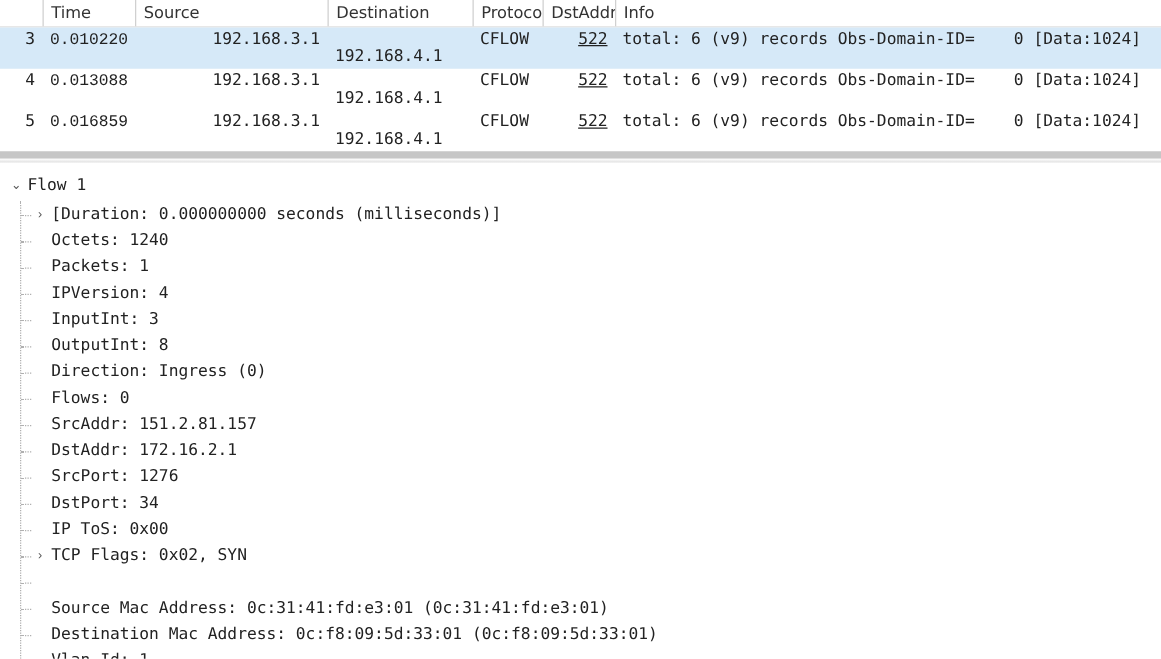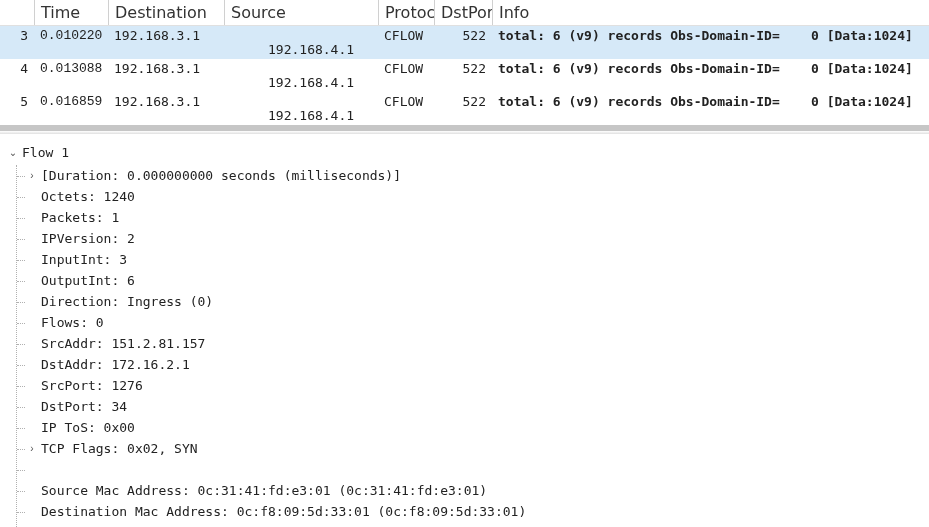--- a/index.html
+++ b/index.html
@@ -20,21 +20,21 @@
   }
   .pl-header {
     display: flex;
     background: #fff;
     border-bottom: 1px solid #e0e0e0;
   }
   .pl-header .col {
     border-left: 1px solid #d0d0d0;
     padding: 3px 6px 3px 6px;
     font-family: "DejaVu Sans", "Liberation Sans", Arial, sans-serif;
-    font-size: 16px;
+    font-size: 13px;
     color: #333;
     white-space: nowrap;
     overflow: hidden;
   }
   .pl-header .col:first-child { border-left: none; }
   .pl-row {
     display: flex;
     padding: 1px 0;
     white-space: nowrap;
     font-family: "DejaVu Sans Mono", "Liberation Mono", Consolas, monospace;
@@ -42,25 +42,25 @@
   }
   .pl-row.selected { background: #d6e9f8; }
   .pl-row .cell {
     padding: 1px 6px 1px 6px;
     overflow: hidden;
     white-space: pre;
   }
   
   .c-no   { width: 34px; text-align: right; }
   .c-time { width: 74px; font-family: Liberation Mono, monospace; }
-  .c-src  { width: 154px; }
+  .c-src  { width: 154px; text-align: right; }
   .c-dst  { width: 116px; margin-top: 14px; }
   .c-proto{ width: 56px; }
-  .c-len  { width: 58px; text-align: right; }
-  .c-info { flex: 1; padding-left: 6px !important; font-weight: bold; }
+  .c-len  { width: 58px; text-align: right; text-decoration: underline; }
+  .c-info { flex: 1; padding-left: 6px !important; }
   .hdr-no { width: 34px; }
   .hdr-time{ width: 74px; }
   .hdr-src { width: 154px; }
   .hdr-dst { width: 116px; }
   .hdr-proto{ width: 56px; }
   .hdr-len { width: 58px; }
   .hdr-info{ flex:1; }
 
   
   .splitter {
@@ -117,24 +117,24 @@
     border-top: 1px dotted #b0b0b0;
   }
 </style>
 </head>
 <body>
 
 <div class="packet-list">
   <div class="pl-header">
     <div class="col hdr-no"></div>
     <div class="col hdr-time">Time</div>
+    <div class="col hdr-src">Source</div>
     <div class="col hdr-dst">Destination</div>
-    <div class="col hdr-src">Source</div>
     <div class="col hdr-proto">Protocol</div>
-    <div class="col hdr-len">DstPort</div>
+    <div class="col hdr-len">DstAddr</div>
     <div class="col hdr-info">Info</div>
   </div>
   <div id="pl-rows">
       <div class="pl-row selected">
         <div class="cell c-no">3</div>
         <div class="cell c-time">0.010220</div>
         <div class="cell c-src">192.168.3.1</div>
         <div class="cell c-dst">192.168.4.1</div>
         <div class="cell c-proto">CFLOW</div>
         <div class="cell c-len">522</div>
@@ -165,23 +165,23 @@
 
 <div class="detail-pane">
   <div class="tree-row">
     <span class="toggle">⌄</span>
     <span class="tree-label">Flow 1</span>
   </div>
   <div class="children" id="detail-children">
       <div class="child-row"><span class="toggle">›</span><span class="tree-label">[Duration: 0.000000000 seconds (milliseconds)]</span></div>
       <div class="child-row"><span class="toggle spacer"> </span><span class="tree-label">Octets: 1240</span></div>
       <div class="child-row"><span class="toggle spacer"> </span><span class="tree-label">Packets: 1</span></div>
-      <div class="child-row"><span class="toggle spacer"> </span><span class="tree-label">IPVersion: 2</span></div>
+      <div class="child-row"><span class="toggle spacer"> </span><span class="tree-label">IPVersion: 4</span></div>
       <div class="child-row"><span class="toggle spacer"> </span><span class="tree-label">InputInt: 3</span></div>
-      <div class="child-row"><span class="toggle spacer"> </span><span class="tree-label">OutputInt: 6</span></div>
+      <div class="child-row"><span class="toggle spacer"> </span><span class="tree-label">OutputInt: 8</span></div>
       <div class="child-row"><span class="toggle spacer"> </span><span class="tree-label">Direction: Ingress (0)</span></div>
       <div class="child-row"><span class="toggle spacer"> </span><span class="tree-label">Flows: 0</span></div>
       <div class="child-row"><span class="toggle spacer"> </span><span class="tree-label">SrcAddr: 151.2.81.157</span></div>
       <div class="child-row"><span class="toggle spacer"> </span><span class="tree-label">DstAddr: 172.16.2.1</span></div>
       <div class="child-row"><span class="toggle spacer"> </span><span class="tree-label">SrcPort: 1276</span></div>
       <div class="child-row"><span class="toggle spacer"> </span><span class="tree-label">DstPort: 34</span></div>
       <div class="child-row"><span class="toggle spacer"> </span><span class="tree-label">IP ToS: 0x00</span></div>
       <div class="child-row"><span class="toggle">›</span><span class="tree-label">TCP Flags: 0x02, SYN</span></div>
       <div class="child-row"><span class="toggle spacer"> </span></div>
       <div class="child-row"><span class="toggle spacer"> </span><span class="tree-label">Source Mac Address: 0c:31:41:fd:e3:01 (0c:31:41:fd:e3:01)</span></div>

